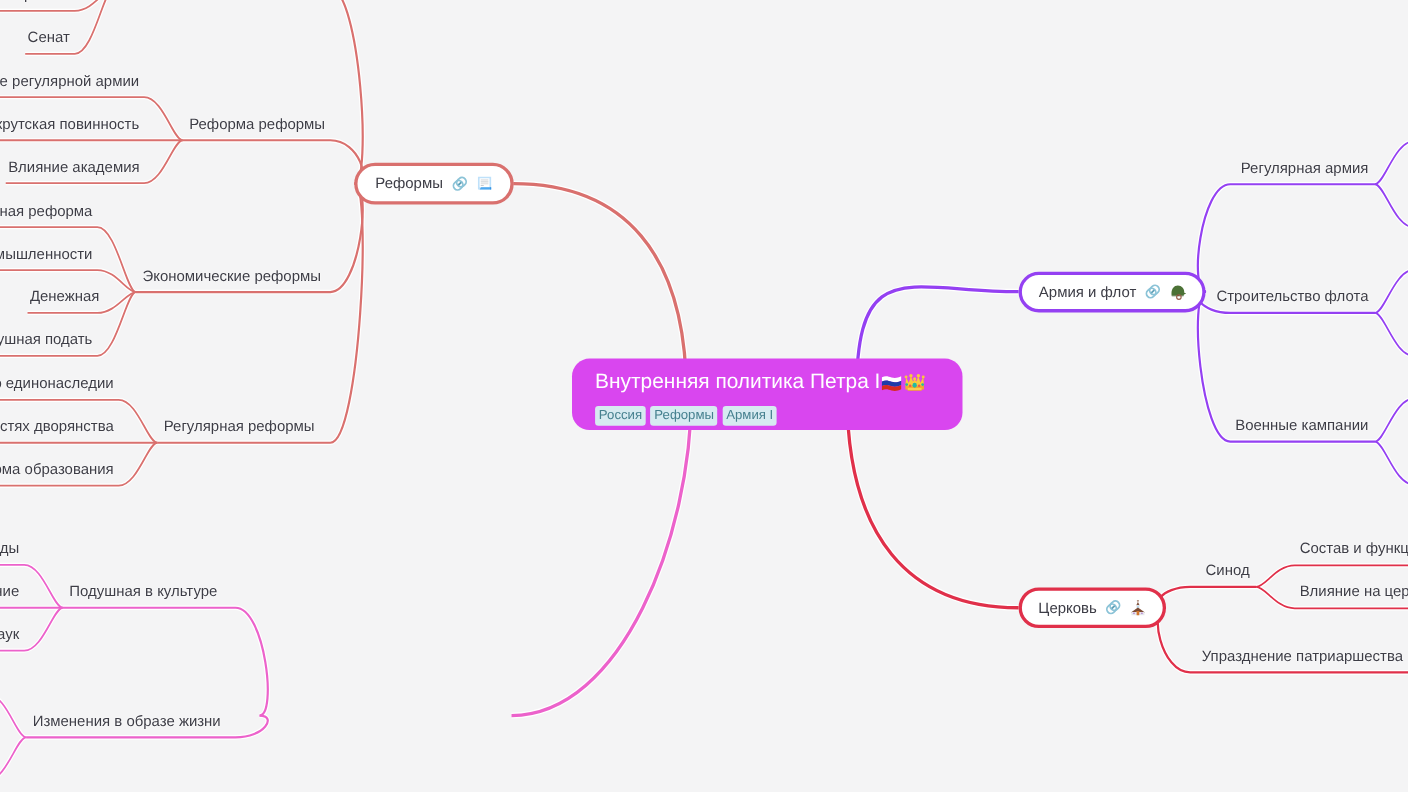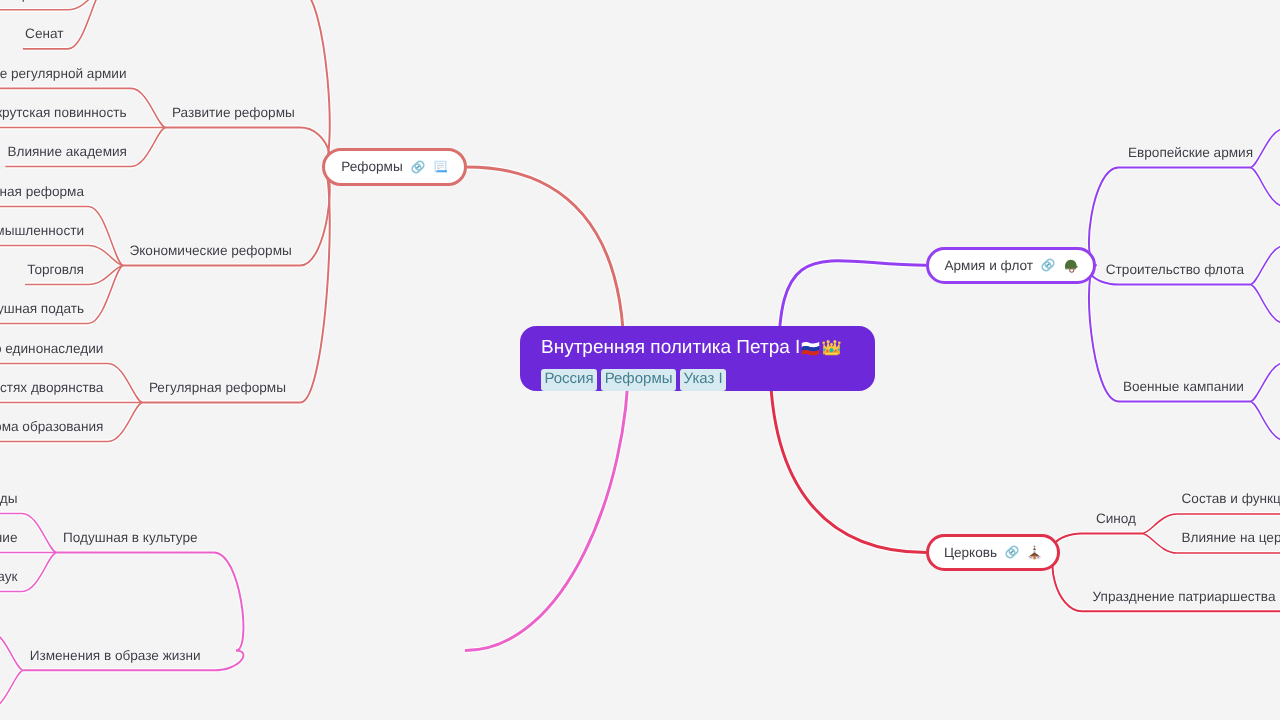--- a/index.html
+++ b/index.html
@@ -11,21 +11,21 @@
 #links{position:absolute;left:0;top:0;}
 .node-label{position:absolute;white-space:nowrap;color:#3d3d46;font-size:13.6px;
   line-height:1;text-shadow:0 0 1px #fff,0 0 1px #fff,0 0 2px #fff;}
 .pill{position:absolute;box-sizing:border-box;background:#fff;border-radius:999px;
   display:flex;align-items:center;justify-content:center;gap:7px;
   font-size:13.6px;color:#3d3d46;white-space:nowrap;}
 #root{position:absolute;box-sizing:border-box;border-radius:16px;}
 #root-title{position:absolute;left:21px;top:10.6px;font-size:19px;color:#fff;
   white-space:nowrap;display:flex;align-items:center;line-height:1;}
 #root-tags{position:absolute;left:21px;top:43.2px;display:flex;gap:4.3px;}
-.tag{font-size:15px;padding:1.3px 3.4px 1.6px;border-radius:3px;
+.tag{font-size:12px;padding:1.3px 3.4px 1.6px;border-radius:3px;
   background:#d7eaf1;color:#46808f;line-height:1.25;}
 .emo{flex:none;}
 </style>
 </head>
 <body>
 
 <div id="stage">
 <svg id="links" width="1280" height="720">
 <path d="M466.6,166.9C566.6,166.9 624.0,229.7 624.0,358.5" fill="none" stroke="#ffffff" stroke-width="5.2"></path>
 <path d="M103.0,-10.5L300.3,-10.5C327.3,-10.5 338.3,166.9 322.3,166.9" fill="none" stroke="#ffffff" stroke-width="4.2"></path>
@@ -108,34 +108,34 @@
 <path d="M-104.6,513.5L22.0,513.5C39.0,513.5 48.5,552.5 57.0,552.5" fill="none" stroke="#ec62cb" stroke-width="1.6"></path>
 <path d="M-69.0,552.5L22.0,552.5C39.0,552.5 48.5,552.5 57.0,552.5" fill="none" stroke="#ec62cb" stroke-width="1.6"></path>
 <path d="M-74.6,591.5L22.0,591.5C39.0,591.5 48.5,552.5 57.0,552.5" fill="none" stroke="#ec62cb" stroke-width="1.6"></path>
 <path d="M23.7,670.3L214.0,670.3C241.0,670.3 252.0,650.5 236.0,650.5" fill="none" stroke="#ec62cb" stroke-width="2.0"></path>
 <path d="M-123.6,631.3L-11.3,631.3C5.7,631.3 15.2,670.3 23.7,670.3" fill="none" stroke="#ec62cb" stroke-width="1.6"></path>
 <path d="M-119.2,709.3L-11.3,709.3C5.7,709.3 15.2,670.3 23.7,670.3" fill="none" stroke="#ec62cb" stroke-width="1.6"></path>
 </svg>
 
 <div class="node-label lvl3" style="left:-38.3px;top:-11.8px">Табель о рангах</div>
 <div class="node-label lvl3" style="left:25.1px;top:27.3px">Сенат</div>
-<div class="node-label lvl2" style="left:172.0px;top:105.9px">Развитие реформы</div>
+<div class="node-label lvl2" style="left:172.0px;top:105.9px">Реформа реформы</div>
 <div class="node-label lvl3" style="left:-54.1px;top:66.8px">Создание регулярной армии</div>
 <div class="node-label lvl3" style="left:-19.9px;top:105.9px">Рекрутская повинность</div>
 <div class="node-label lvl3" style="left:7.4px;top:144.9px">Влияние академия</div>
 <div class="node-label lvl2" style="left:129.5px;top:243.9px">Экономические реформы</div>
 <div class="node-label lvl3" style="left:-41.3px;top:184.9px">Денежная реформа</div>
 <div class="node-label lvl3" style="left:-89.4px;top:223.9px">Развитие промышленности</div>
-<div class="node-label lvl3" style="left:27.2px;top:262.9px">Торговля</div>
+<div class="node-label lvl3" style="left:27.2px;top:262.9px">Денежная</div>
 <div class="node-label lvl3" style="left:-28.0px;top:301.9px">Подушная подать</div>
 <div class="node-label lvl2" style="left:148.9px;top:380.9px">Регулярная реформы</div>
 <div class="node-label lvl3" style="left:-37.7px;top:341.9px">Указ о единонаследии</div>
 <div class="node-label lvl3" style="left:-87.5px;top:380.9px">Указ о вольностях дворянства</div>
 <div class="node-label lvl3" style="left:-40.7px;top:419.9px">Реформа образования</div>
-<div class="node-label lvl2" style="left:1128.0px;top:145.9px">Европейские армия</div>
+<div class="node-label lvl2" style="left:1128.0px;top:145.9px">Регулярная армия</div>
 
 <div class="node-label lvl2" style="left:1105.8px;top:262.9px">Строительство флота</div>
 
 <div class="node-label lvl2" style="left:1122.9px;top:379.9px">Военные кампании</div>
 
 <div class="node-label lvl2" style="left:1095.9px;top:511.9px">Синод</div>
 <div class="node-label lvl3" style="left:1181.5px;top:492.4px">Состав и функции</div>
 <div class="node-label lvl3" style="left:1181.5px;top:531.4px">Влияние на церковь</div>
 <div class="node-label lvl2" style="left:1092.5px;top:589.7px">Упразднение патриаршества</div>
 <div class="node-label lvl2" style="left:63.0px;top:530.9px">Подушная в культуре</div>
@@ -199,21 +199,21 @@
         <rect x="16.5" y="13.8" width="3" height="4.6" rx="1.5" fill="#a9d8f2"></rect>
         <path d="M18 17.6L32.5 28H3.5z" fill="#7b4a33"></path>
         <rect x="4.6" y="26.8" width="26.8" height="6.6" fill="#e6e6ea"></rect>
         <rect x="15.3" y="24.6" width="5.4" height="8.8" rx="0.5" fill="#d2762c"></rect>
         <rect x="7.6" y="28.4" width="4.4" height="4.2" fill="#dfe5ea"></rect>
         <rect x="24" y="28.4" width="4.4" height="4.2" fill="#dfe5ea"></rect>
         <circle cx="9.8" cy="29.3" r="1.6" fill="#b06ad0"></circle>
         <circle cx="26.2" cy="29.3" r="1.6" fill="#b06ad0"></circle>
       </svg>
     </div>
-<div id="root" style="left:520px;top:326px;width:354.5px;height:65px;background:#6d28d9">
+<div id="root" style="left:520px;top:326px;width:354.5px;height:65px;background:#d946ef">
   <div id="root-title">
         <span>Внутренняя политика Петра I</span>
         <svg class="emo" width="21" height="21" viewBox="0 0 36 36">
           <path d="M3 10.2c6-3 10-1.2 15 .3s10 .6 15-1.8v6.8c-5 2.4-10 3.3-15 1.8s-9-3.3-15-.3z" fill="#fff"></path>
           <path d="M3 17c6-3 10-1.2 15 .3s10 .6 15-1.8v6.8c-5 2.4-10 3.3-15 1.8S9 20.8 3 23.8z" fill="#1e3ca8"></path>
           <path d="M3 23.8c6-3 10-1.2 15 .3s10 .6 15-1.8v6.8c-5 2.4-10 3.3-15 1.8s-9-3.3-15-.3z" fill="#d52b1e"></path>
         </svg>
         <svg class="emo" width="21" height="21" viewBox="0 0 36 36">
           <path d="M4.6 10.6 L9.0 19.0 L12.2 8.6 L15.4 17.4 L18 13.4 L20.6 17.4 L23.8 8.6 L27.0 19.0 L31.4 10.6 L32.6 29.4 H3.4 Z" fill="#f3ab2c"></path>
           <path d="M4.6 10.6 L9.0 19.0 L12.2 8.6 L15.4 17.4 L18 13.4 L20.6 17.4 L23.8 8.6 L27.0 19.0 L31.4 10.6 L32.1 23.5 H3.9 Z" fill="#f9c93f"></path>
@@ -227,16 +227,16 @@
           <ellipse cx="18" cy="22.6" rx="3.4" ry="3.8" fill="#21b9a4"></ellipse>
           <circle cx="11.0" cy="23.4" r="2" fill="#ef5a4d"></circle>
           <circle cx="25.0" cy="23.4" r="2" fill="#ef5a4d"></circle>
           <circle cx="5.6" cy="21.6" r="2.1" fill="#21b9a4"></circle>
           <circle cx="30.4" cy="21.6" r="2.1" fill="#21b9a4"></circle>
         </svg>
       </div>
   <div id="root-tags">
    <span class="tag">Россия</span>
    <span class="tag">Реформы</span>
-   <span class="tag">Указ I</span>
+   <span class="tag">Армия I</span>
   </div>
 </div>
 </div>
 
 </body></html>

